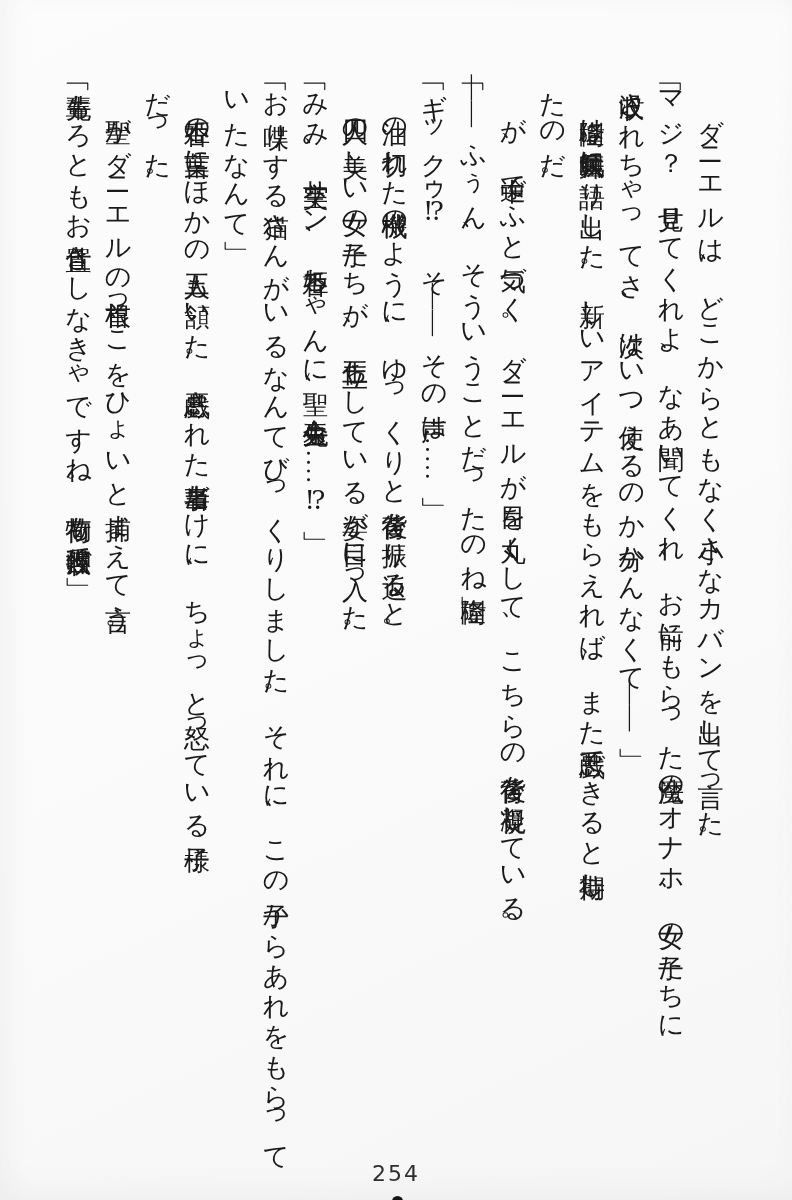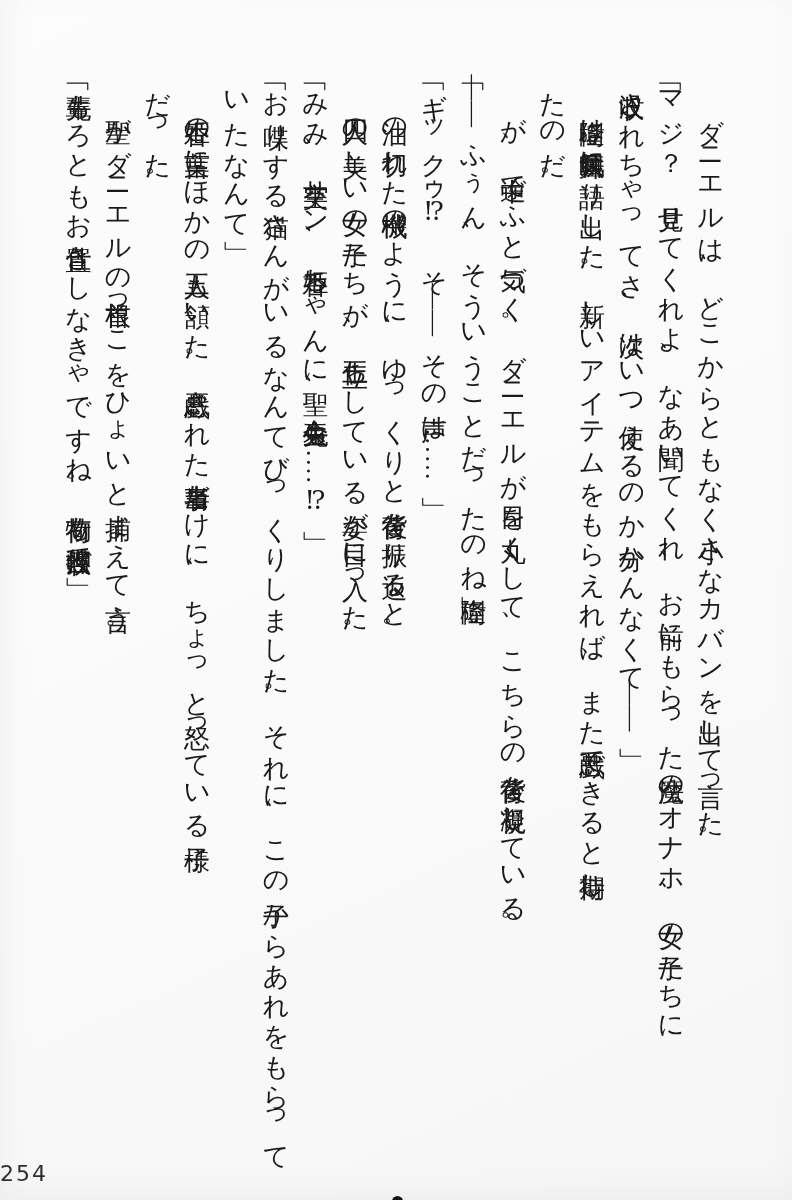--- a/index.html
+++ b/index.html
@@ -39,20 +39,21 @@
     font-weight: normal;
   }
   .text-block p.line.indent {
     text-indent: 1em;
   }
   .folio {
     position: absolute;
     top: 1161px;
     left: 0;
     width: 792px;
+    text-align: center;
     font-family: "DejaVu Sans", sans-serif;
     font-size: 22px;
     font-weight: normal;
     letter-spacing: 2px;
     color: #2e2e2e;
   }
   .bottom-mark {
     position: absolute;
     top: 1196px;
     left: 392px;

